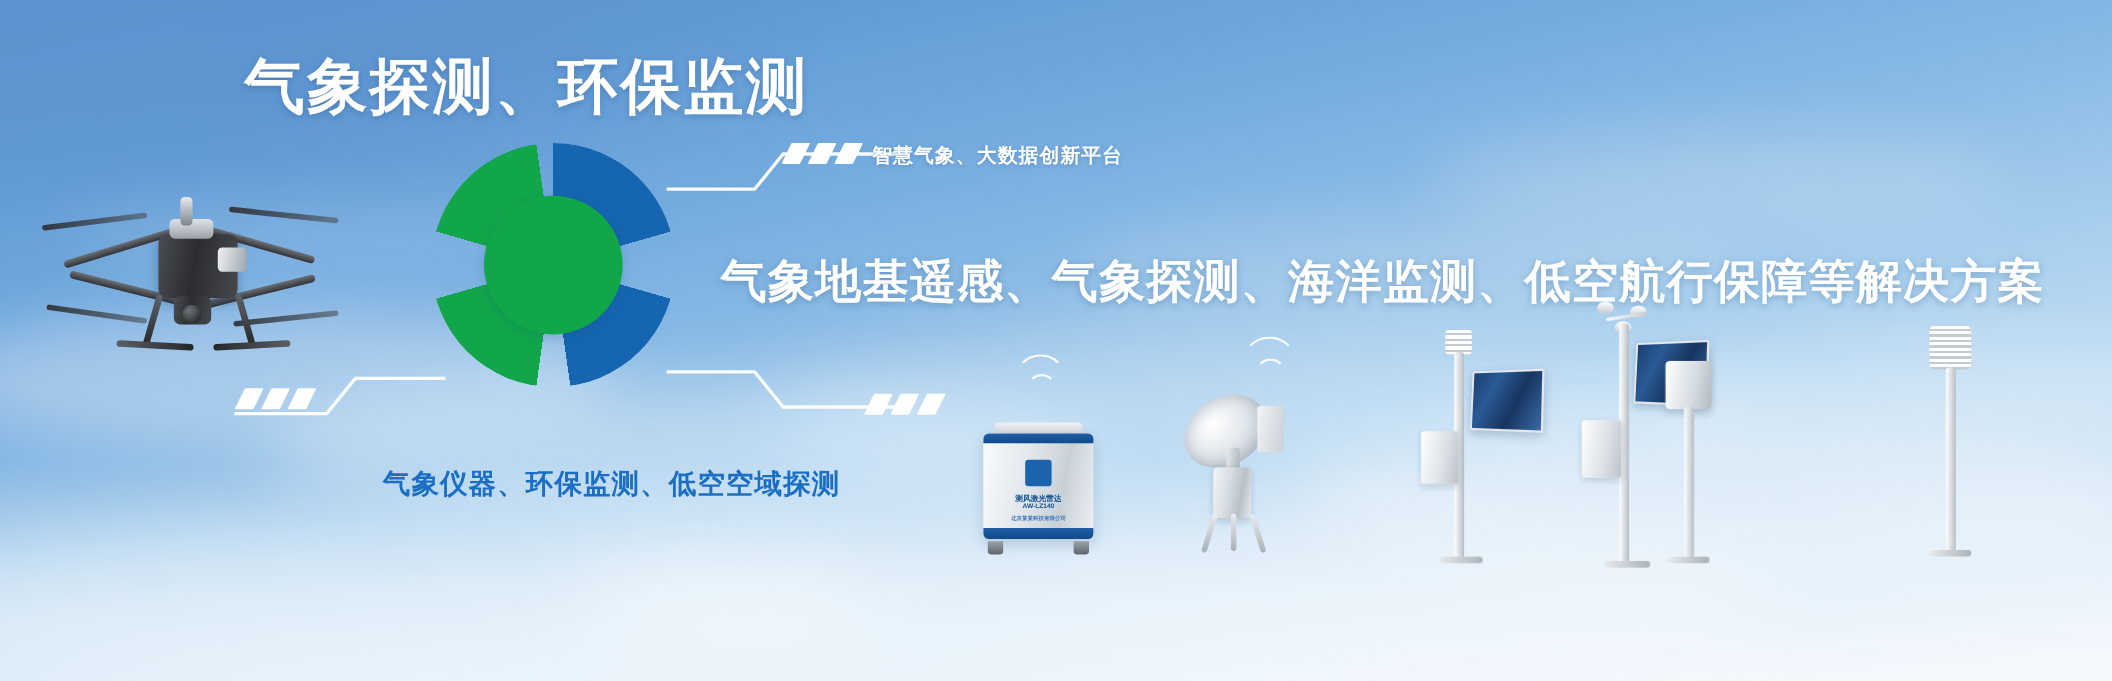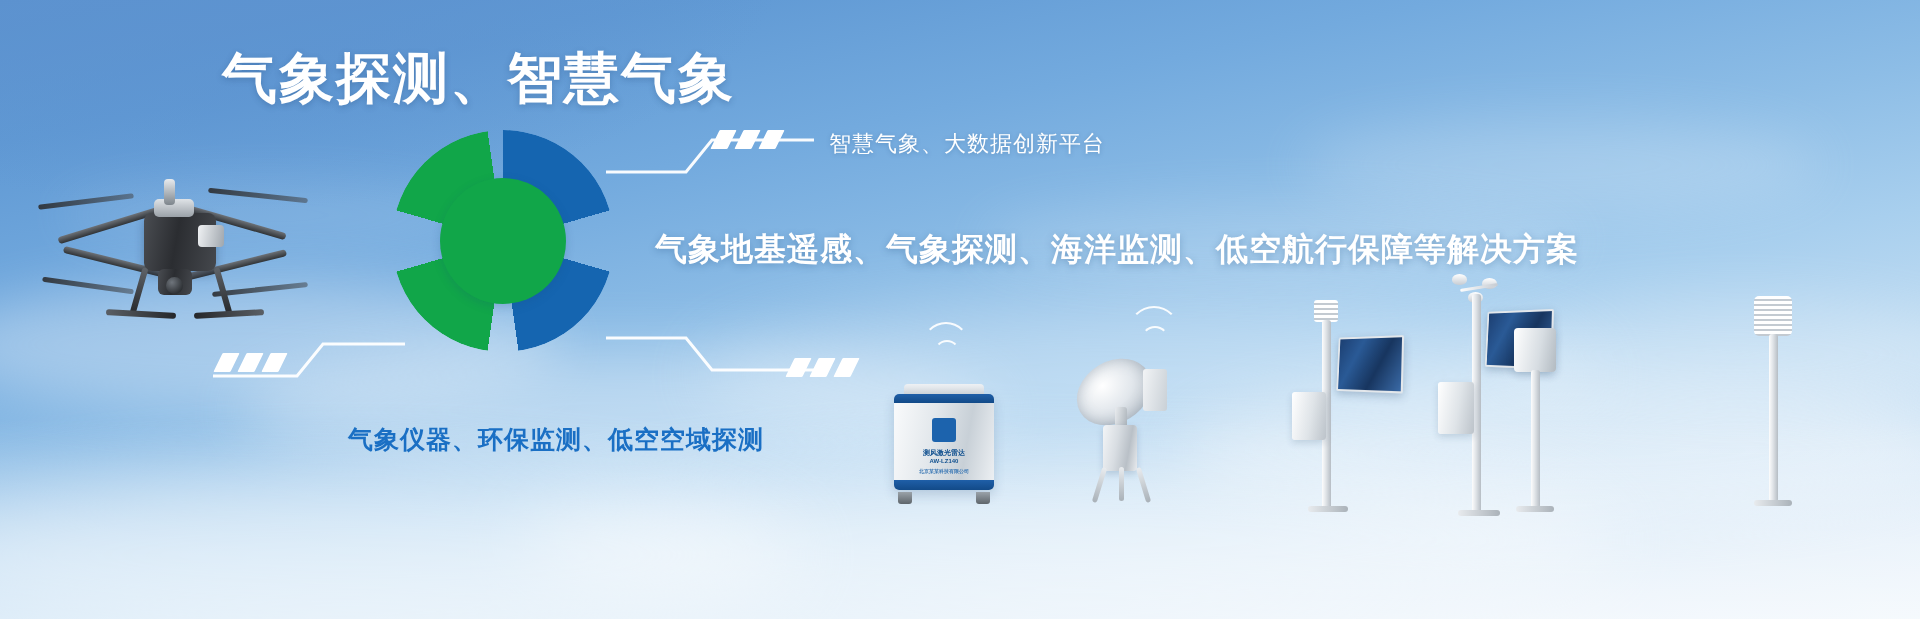--- a/index.html
+++ b/index.html
@@ -40,30 +40,29 @@
 
   
   .hero-title{
     position:absolute;left:222px;top:48px;
     font-size:55px;font-weight:bold;color:#ffffff;
     letter-spacing:2px;line-height:1.1;white-space:nowrap;
     text-shadow:0 2px 6px rgba(30,70,120,.30);
   }
   .lead-text{
     position:absolute;left:655px;top:228px;
-    font-size:32px;font-weight:bold;color:#ffffff;
+    font-size:42px;font-weight:bold;color:#ffffff;
     letter-spacing:1px;white-space:nowrap;
     text-shadow:0 2px 7px rgba(40,85,135,.35);
   }
   .callout-top{
     position:absolute;left:793px;top:129px;
-    font-size:22px;font-weight:normal;color:#ffffff;
+    font-size:18px;font-weight:bold;color:#ffffff;
     letter-spacing:1px;white-space:nowrap;
     text-shadow:0 1px 4px rgba(40,85,135,.35);
-    margin-left:36px;
   }
   .callout-bottom{
     position:absolute;left:348px;top:423px;
     font-size:25px;font-weight:bold;color:#1a6fc4;
     letter-spacing:1px;white-space:nowrap;
   }
 
   
   .conn{position:absolute;pointer-events:none;}
   .slashes{position:absolute;display:flex;gap:7px;}
@@ -227,21 +226,21 @@
 
   <svg class="conn" style="left:600px;top:332px;width:230px;height:50px;">
     <path d="M6,6 L86,6 L112,38 L214,38" fill="none" stroke="#ffffff" stroke-width="3" stroke-linejoin="miter" opacity=".95"></path>
   </svg>
   <div class="slashes" style="left:790px;top:358px;">
     <i></i>
       <i></i>
       <i></i>
   </div>
 
-  <div class="hero-title">气象探测、智慧气象</div>
+  <div class="hero-title">气象探测、环保监测</div>
 
   <div class="lead-text">气象地基遥感、气象探测、海洋监测、低空航行保障等解决方案</div>
 
   <div class="wifi" style="left:922px;top:322px;width:44px;height:44px;transform:rotate(0deg);"></div>
   <div class="wifi" style="left:934px;top:340px;width:22px;height:22px;"></div>
   <div class="wifi" style="left:1128px;top:306px;width:48px;height:48px;"></div>
   <div class="wifi" style="left:1141px;top:326px;width:24px;height:24px;"></div>
 
   <div class="obj" id="cabinet" style="left:888px;top:392px;width:114px;height:112px;">
     <div class="cap" style="left:16px;top:-8px;width:80px;height:12px;"></div>

